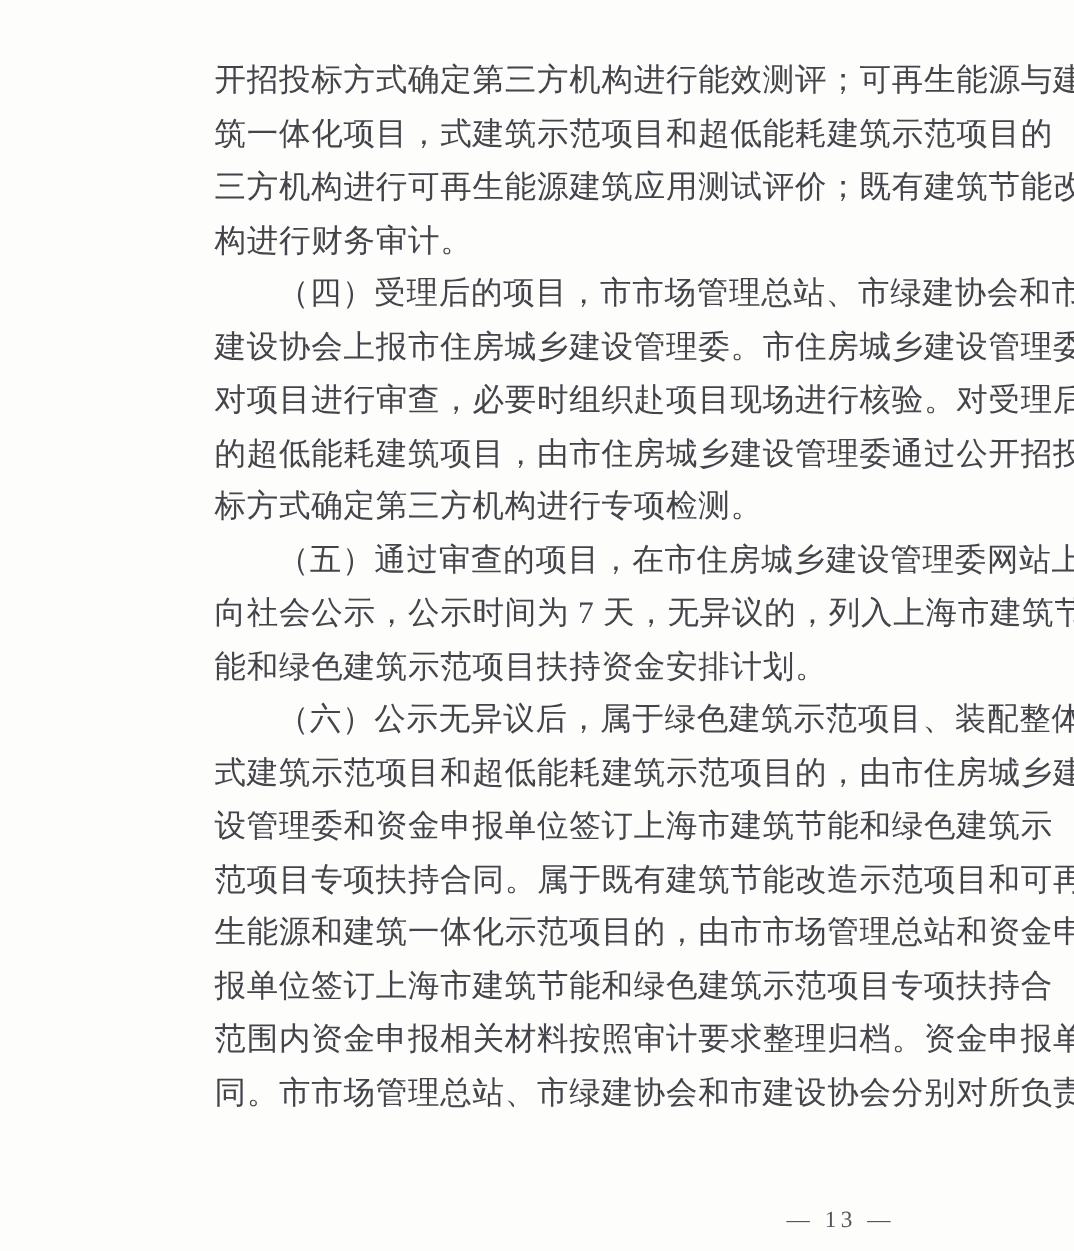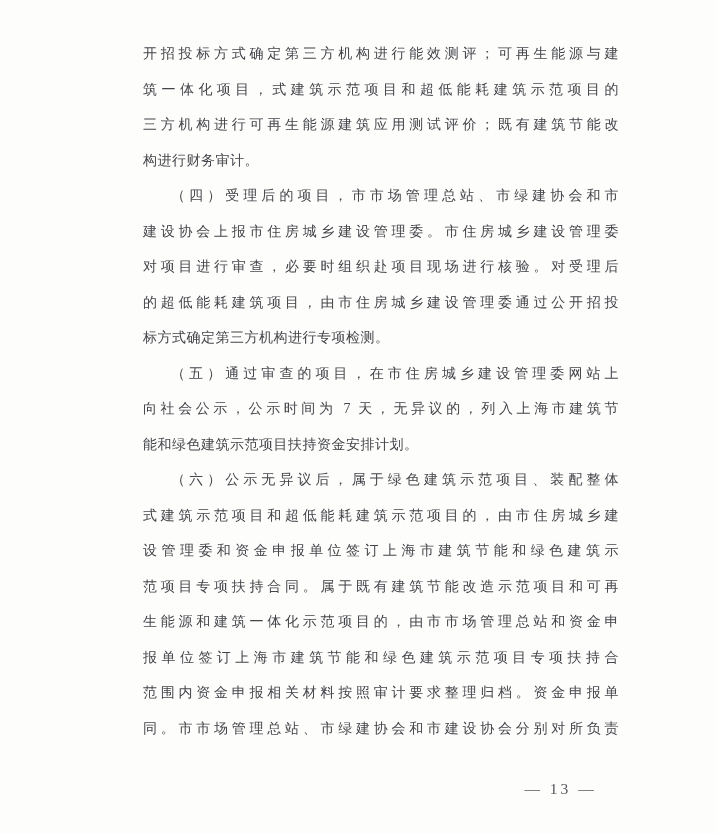--- a/index.html
+++ b/index.html
@@ -20,39 +20,39 @@
     left: 143px;
     top: 36px;
     width: 476px;
     color: #44454a;
   }
   .paragraph {
     margin: 0;
     padding: 0;
   }
   .line {
-    font-size: 14px;
+    font-size: 21px;
     line-height: 35.5px;
     letter-spacing: 0.5px;
     text-align: justify;
     text-align-last: justify;
     text-justify: inter-character;
     white-space: nowrap;
   }
   .para-start {
     text-indent: 2em;
   }
   .para-end {
     text-align: right;
     text-align-last: left;
   }
   .page-number {
     position: absolute;
     left: 448px;
-    top: 780px;
+    top: 805px;
     width: 225px;
     font-size: 15.5px;
     color: #53555a;
     letter-spacing: 3px;
     text-align: center;
   }
 </style>
 </head>
 <body>
 

